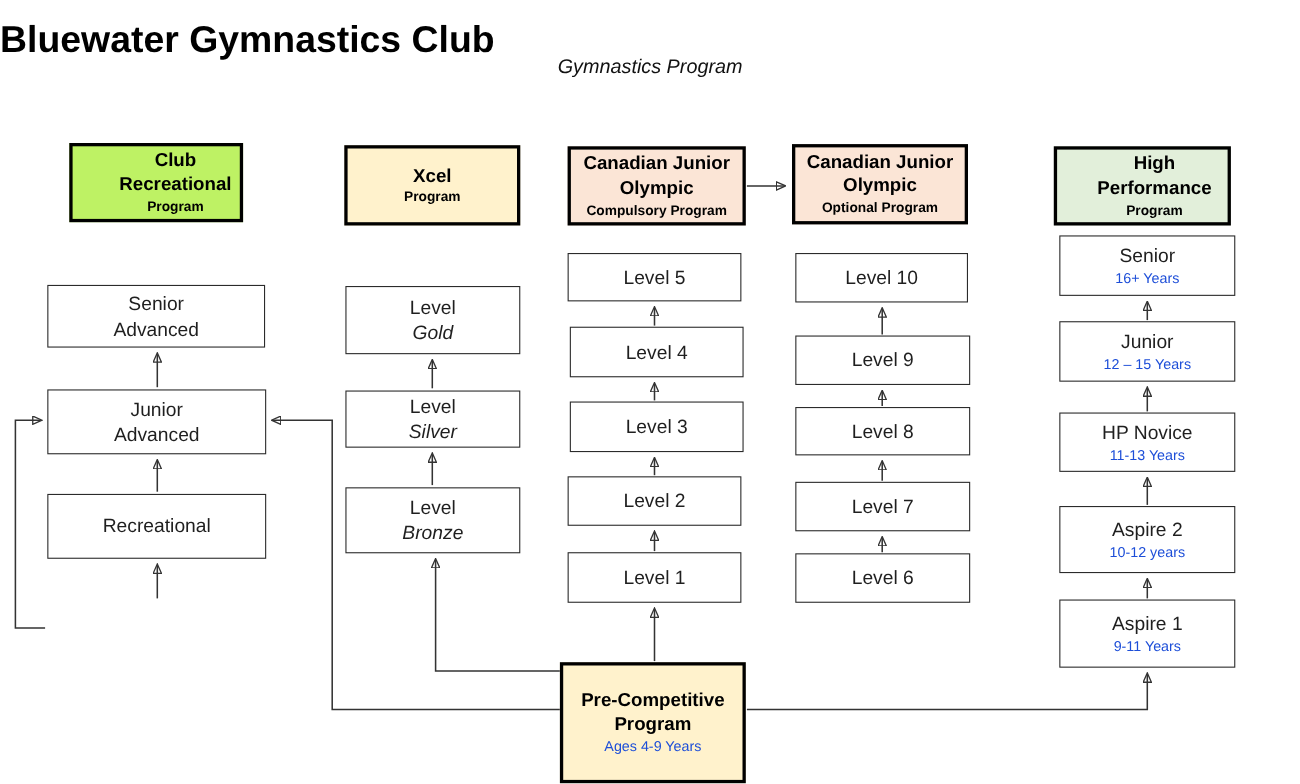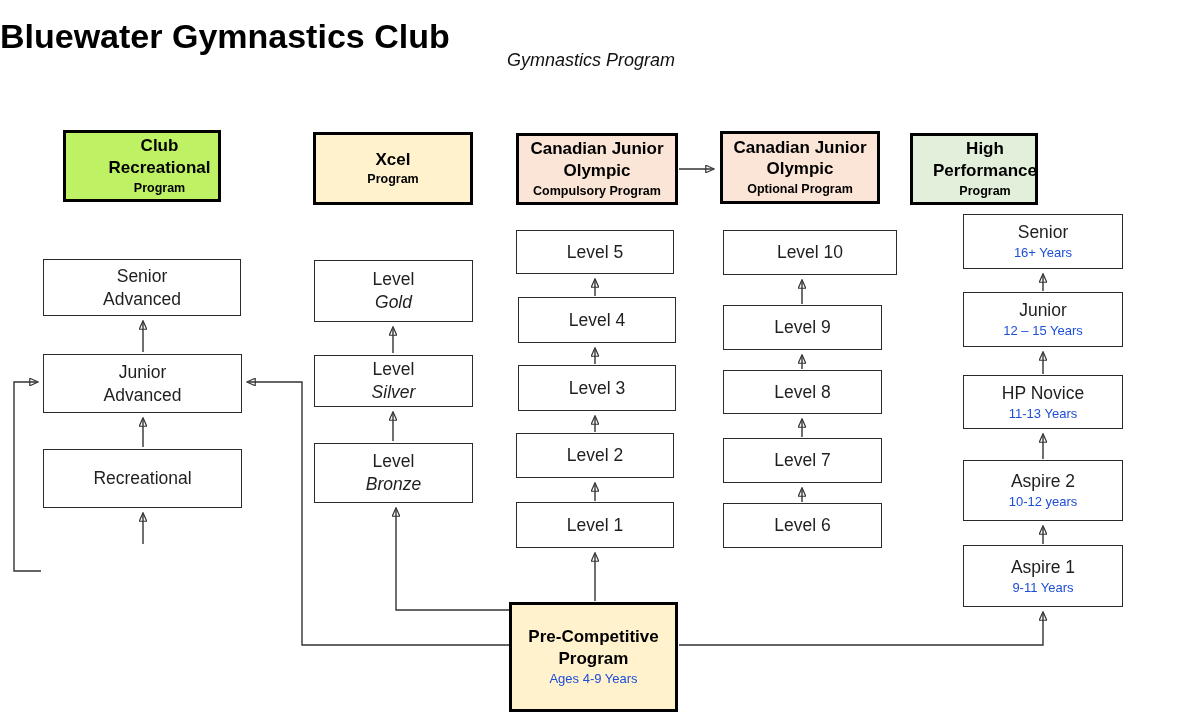--- a/index.html
+++ b/index.html
@@ -135,37 +135,37 @@
   </div>
   <div class="box" style="left:516px;top:502px;width:158px;height:46px">
     <div class="m">Level 1</div>
   </div>
 
   <div class="box thick" style="left: 720px; top: 131px; width: 160px; height: 73px; background: rgb(251, 229, 214);">
     <div class="hb1">Canadian Junior</div>
     <div class="hb1">Olympic</div>
     <div class="hb2">Optional Program</div>
   </div>
-  <div class="box" style="left:723px;top:230px;width:174px;height:45px">
+  <div class="box" style="left:723px;top:230px;width:157px;height:45px">
     <div class="m">Level 10</div>
   </div>
   <div class="box" style="left:723px;top:305px;width:159px;height:45px">
     <div class="m">Level 9</div>
   </div>
   <div class="box" style="left:723px;top:370px;width:159px;height:44px">
     <div class="m">Level 8</div>
   </div>
   <div class="box" style="left:723px;top:438px;width:159px;height:45px">
     <div class="m">Level 7</div>
   </div>
   <div class="box" style="left:723px;top:503px;width:159px;height:45px">
     <div class="m">Level 6</div>
   </div>
 
-  <div class="box thick" style="left: 910px; top: 133px; width: 128px; height: 72px; background: rgb(226, 239, 218); padding-left: 22px;">
+  <div class="box thick" style="left: 958px; top: 133px; width: 161px; height: 72px; background: rgb(226, 239, 218); padding-left: 22px;">
     <div class="hb1">High</div>
     <div class="hb1">Performance</div>
     <div class="hb2">Program</div>
   </div>
   <div class="box" style="left:963px;top:214px;width:160px;height:55px">
     <div class="m">Senior</div>
     <div class="s">16+ Years</div>
   </div>
   <div class="box" style="left:963px;top:292px;width:160px;height:55px">
     <div class="m">Junior</div>

